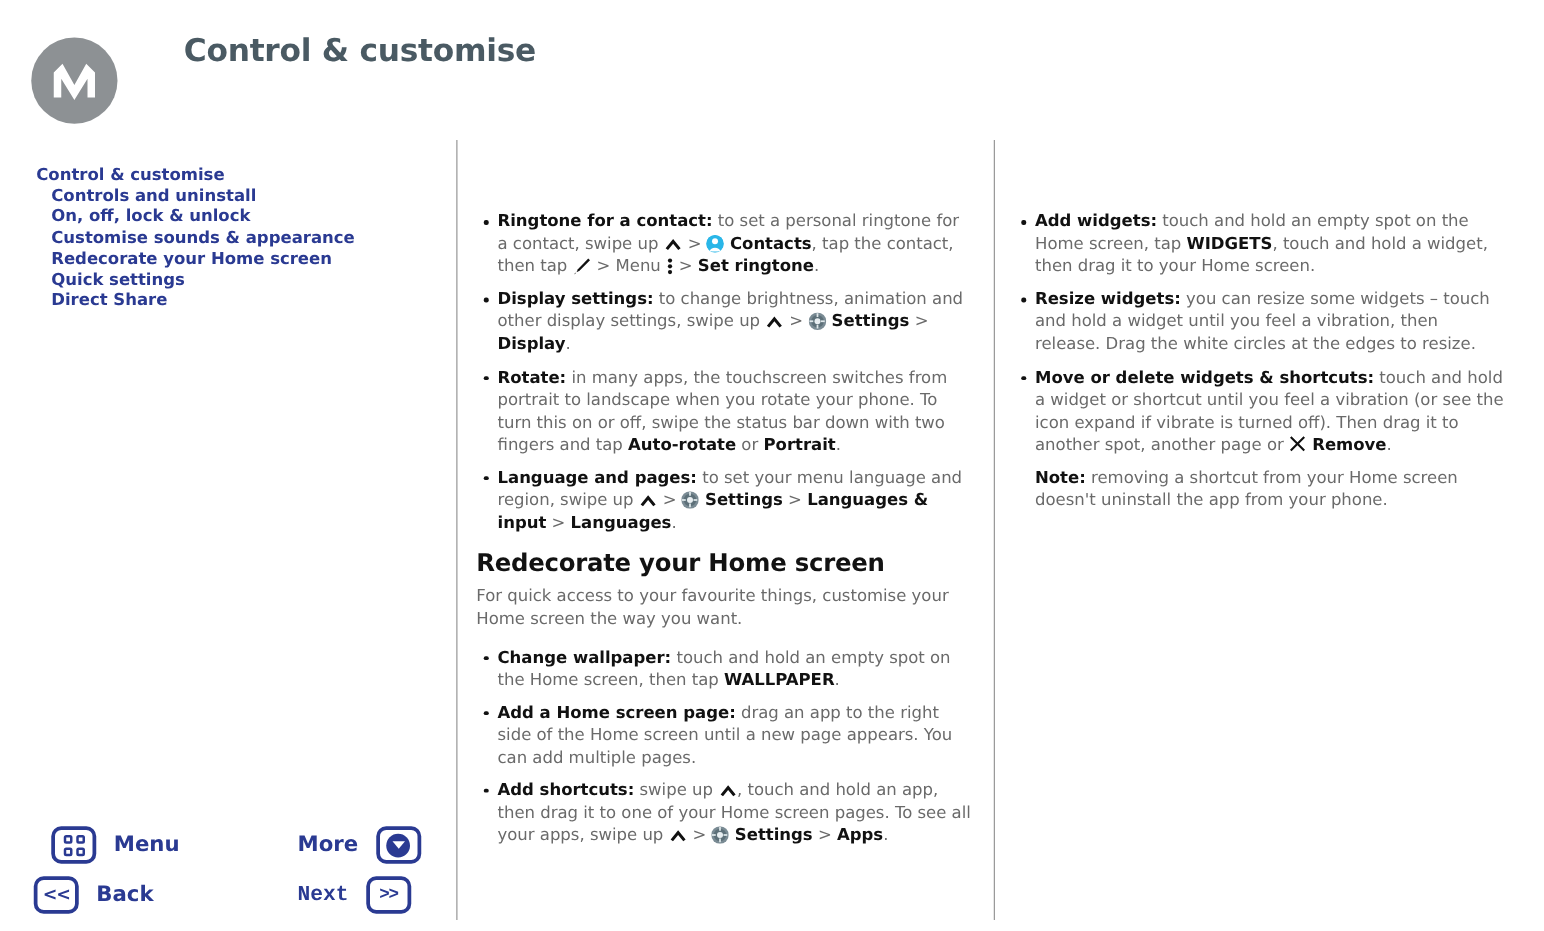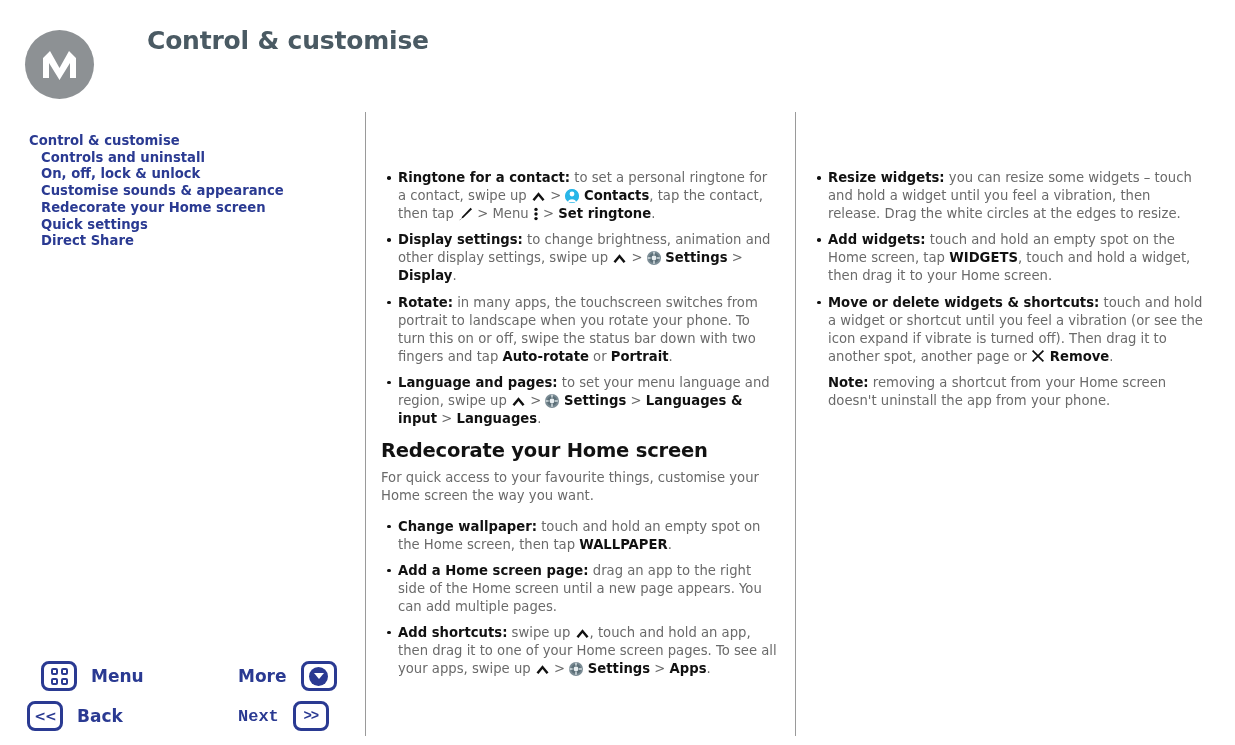--- a/index.html
+++ b/index.html
@@ -302,22 +302,22 @@
               <rect x="6.3" y="9.8" width="1.4" height="3"></rect>
               <rect x="0.6" y="6.3" width="3" height="1.4"></rect>
               <rect x="9.8" y="6.3" width="3" height="1.4"></rect>
             </g>
           </svg></span><b> Settings</b> &gt; <b>Apps</b>.</li>
     </ul>
 </div>
 
 <div class="col right">
   <ul class="bullets">
+      <li><b>Add widgets:</b> touch and hold an empty spot on the Home screen, tap <b>WIDGETS</b>, touch and hold a widget, then drag it to your Home screen.</li>
       <li><b>Resize widgets:</b> you can resize some widgets – touch and hold a widget until you feel a vibration, then release. Drag the white circles at the edges to resize.</li>
-      <li><b>Add widgets:</b> touch and hold an empty spot on the Home screen, tap <b>WIDGETS</b>, touch and hold a widget, then drag it to your Home screen.</li>
       <li><b>Move or delete widgets &amp; shortcuts:</b> touch and hold a widget or shortcut until you feel a vibration (or see the icon expand if vibrate is turned off). Then drag it to another spot, another page or <span class="ico ico-x"><svg width="14" height="14" viewBox="0 0 14 14">
             <path d="M2.2 1 L7 5.8 L11.8 1 L13 2.2 L8.2 7 L13 11.8 L11.8 13 L7 8.2 L2.2 13 L1 11.8 L5.8 7 L1 2.2 Z" fill="#111"></path>
           </svg></span><b> Remove</b>.</li>
       <li class="nobullet"><b>Note:</b> removing a shortcut from your Home screen doesn't uninstall the app from your phone.</li>
     </ul>
 </div>
 
 <div class="nav">
 
   <div class="nav-btn nav-menu">

